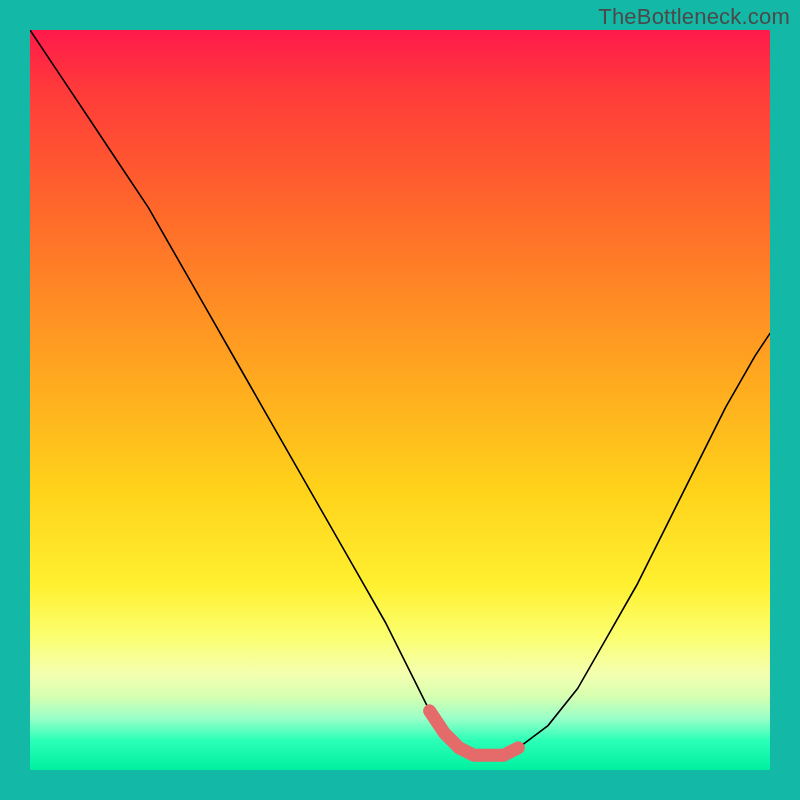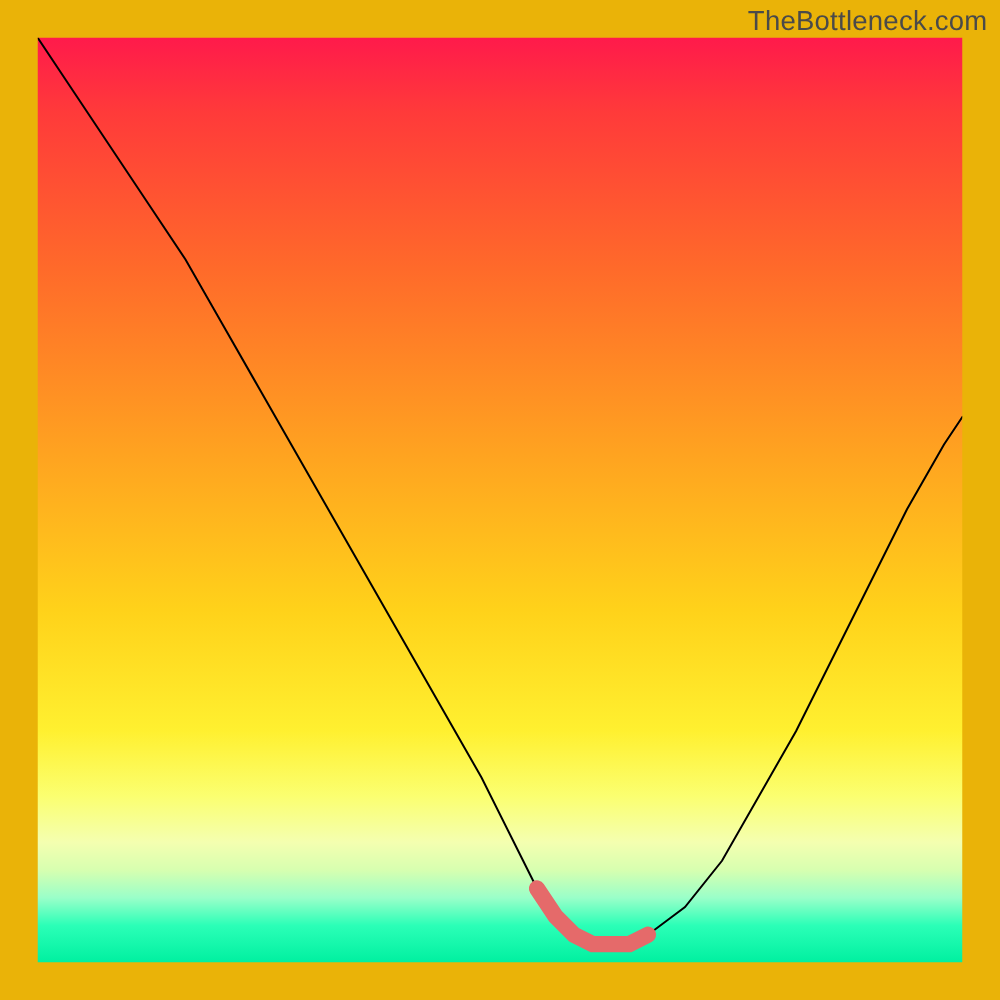--- a/index.html
+++ b/index.html
@@ -8,21 +8,21 @@
     width: 800px;
     height: 800px;
     background: #000;
     overflow: hidden;
     font-family: Arial, Helvetica, sans-serif;
   }
   .frame {
     position: relative;
     width: 800px;
     height: 800px;
-    background: #eab308;
+    background: #14b8a6;
   }
   .watermark {
     position: absolute;
     top: 4px;
     right: 10px;
     color: #4a4a4a;
     font-size: 22px;
     font-weight: 500;
     letter-spacing: 0.2px;
     z-index: 50;

